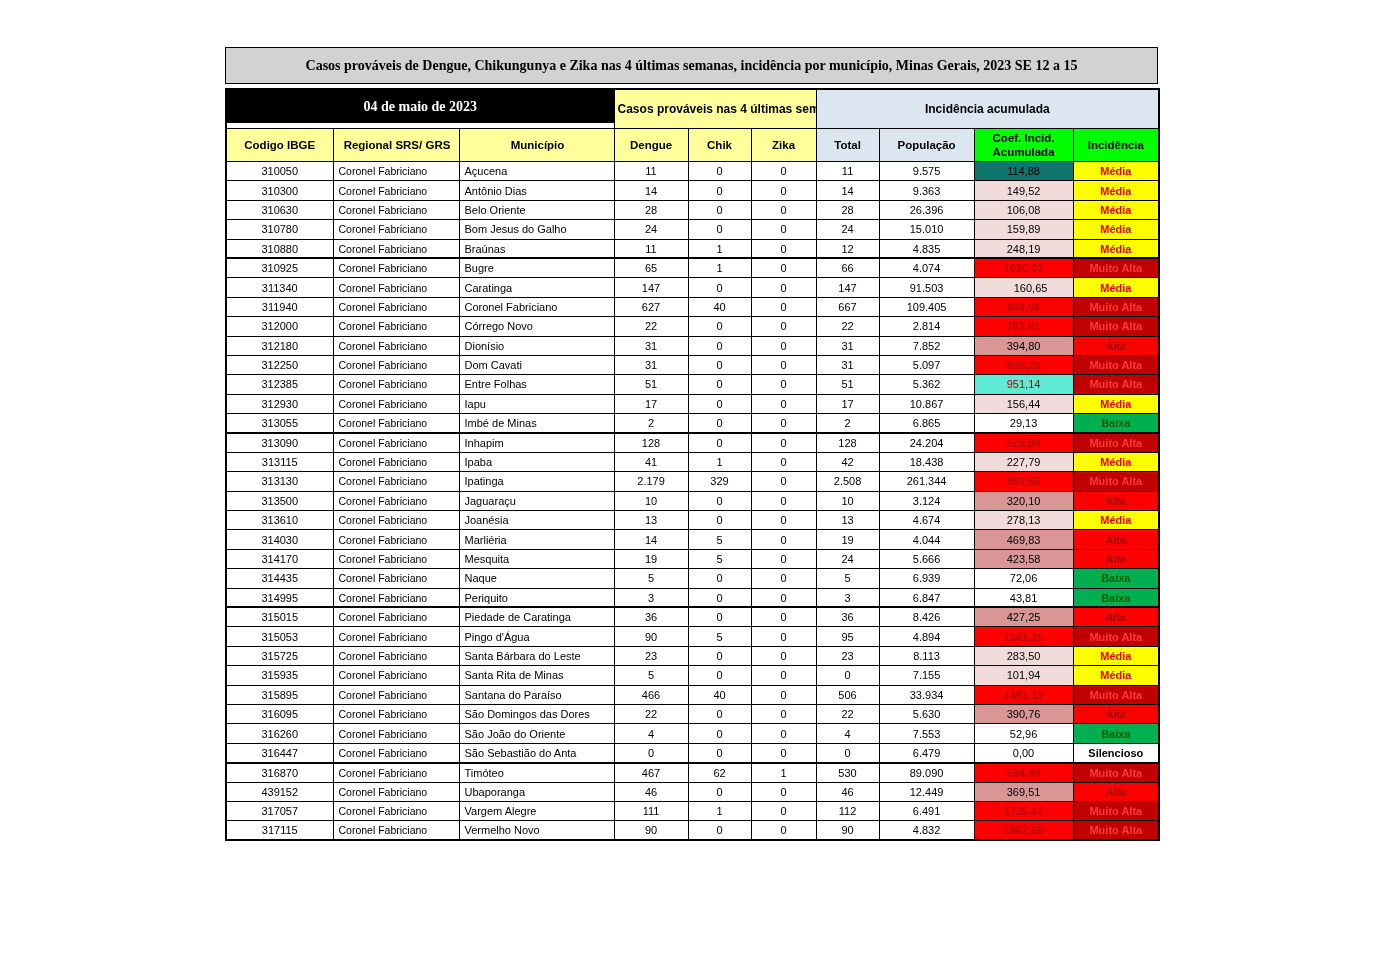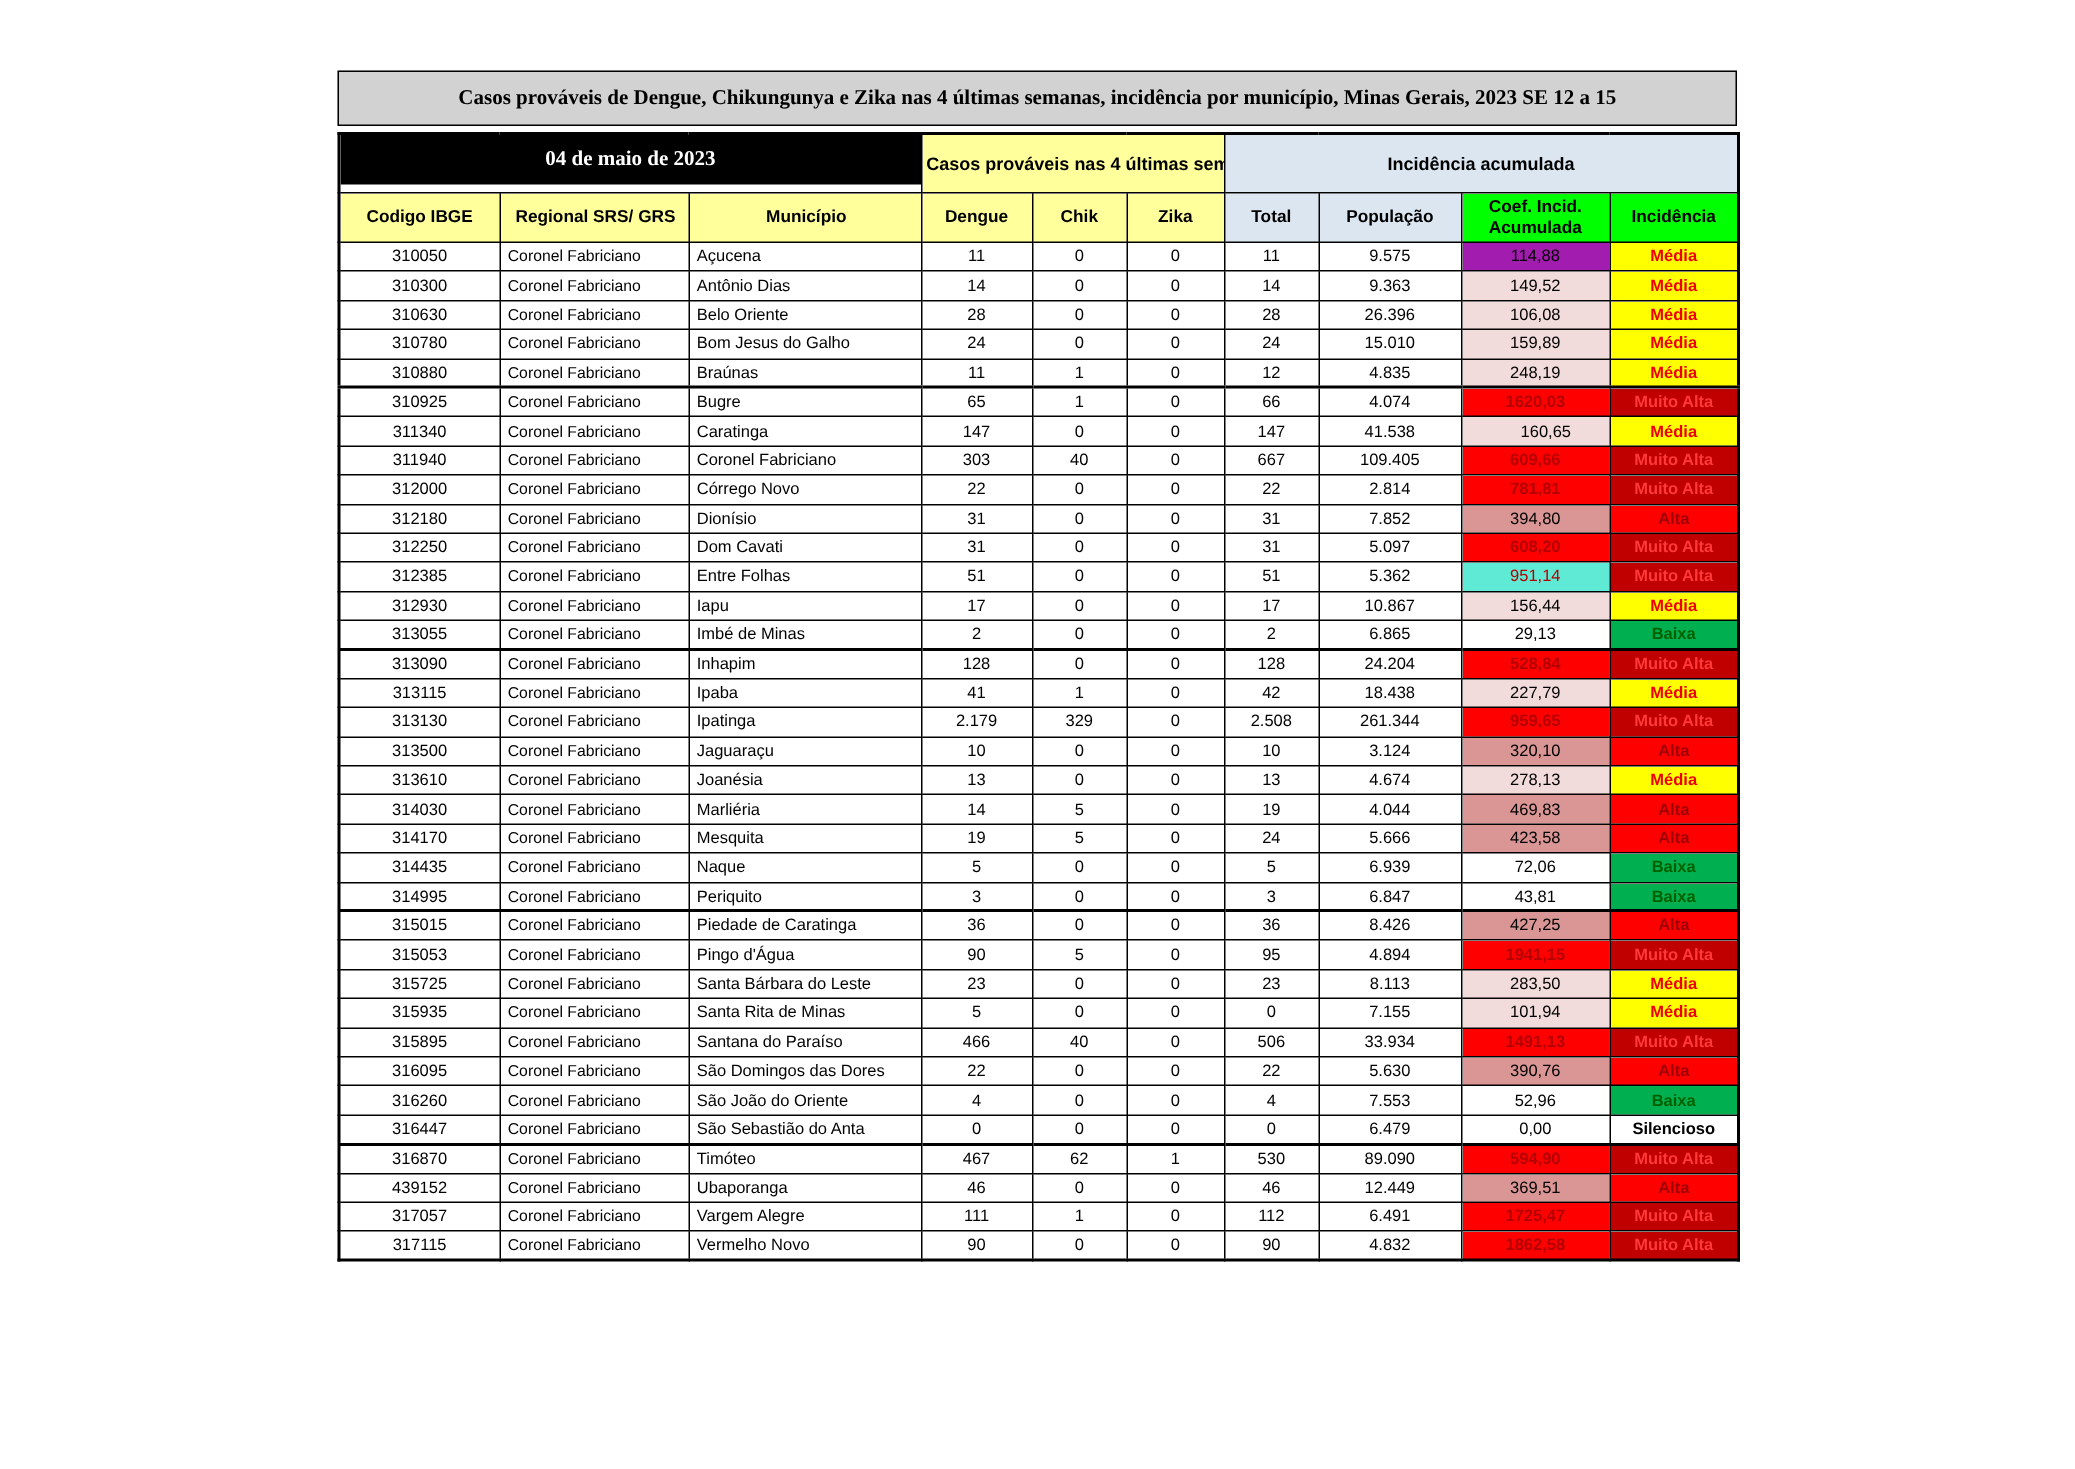--- a/index.html
+++ b/index.html
@@ -128,21 +128,21 @@
     <tbody>
         <tr class="data-row">
           <td>310050</td>
           <td class="t-left regional">Coronel Fabriciano</td>
           <td class="t-left">Açucena</td>
           <td>11</td>
           <td>0</td>
           <td>0</td>
           <td>11</td>
           <td>9.575</td>
-          <td class="coef" style="background: #a21caf; color: rgb(0, 0, 0); margin-top: 12px;">114,88</td>
+          <td class="coef" style="background: #0f766e; color: rgb(0, 0, 0); margin-top: 12px;">114,88</td>
           <td class="class-cell" style="background: rgb(255, 255, 0); color: rgb(238, 0, 0);">Média</td>
         </tr>
         <tr class="data-row">
           <td>310300</td>
           <td class="t-left regional">Coronel Fabriciano</td>
           <td class="t-left">Antônio Dias</td>
           <td>14</td>
           <td>0</td>
           <td>0</td>
           <td>14</td>
@@ -199,29 +199,29 @@
           <td class="class-cell" style="background: rgb(192, 0, 0); color: rgb(255, 56, 56);">Muito Alta</td>
         </tr>
         <tr class="data-row">
           <td>311340</td>
           <td class="t-left regional">Coronel Fabriciano</td>
           <td class="t-left">Caratinga</td>
           <td>147</td>
           <td>0</td>
           <td>0</td>
           <td>147</td>
-          <td>41.538</td>
+          <td>91.503</td>
           <td class="coef" style="background: rgb(242, 220, 219); color: rgb(0, 0, 0); padding-left: 17px;">160,65</td>
           <td class="class-cell" style="background: rgb(255, 255, 0); color: rgb(238, 0, 0);">Média</td>
         </tr>
         <tr class="data-row">
           <td>311940</td>
           <td class="t-left regional">Coronel Fabriciano</td>
           <td class="t-left">Coronel Fabriciano</td>
-          <td>303</td>
+          <td>627</td>
           <td>40</td>
           <td>0</td>
           <td>667</td>
           <td>109.405</td>
           <td class="coef" style="background: rgb(255, 0, 0); color: rgb(180, 0, 0); font-weight: bold;">609,66</td>
           <td class="class-cell" style="background: rgb(192, 0, 0); color: rgb(255, 56, 56);">Muito Alta</td>
         </tr>
         <tr class="data-row">
           <td>312000</td>
           <td class="t-left regional">Coronel Fabriciano</td>

